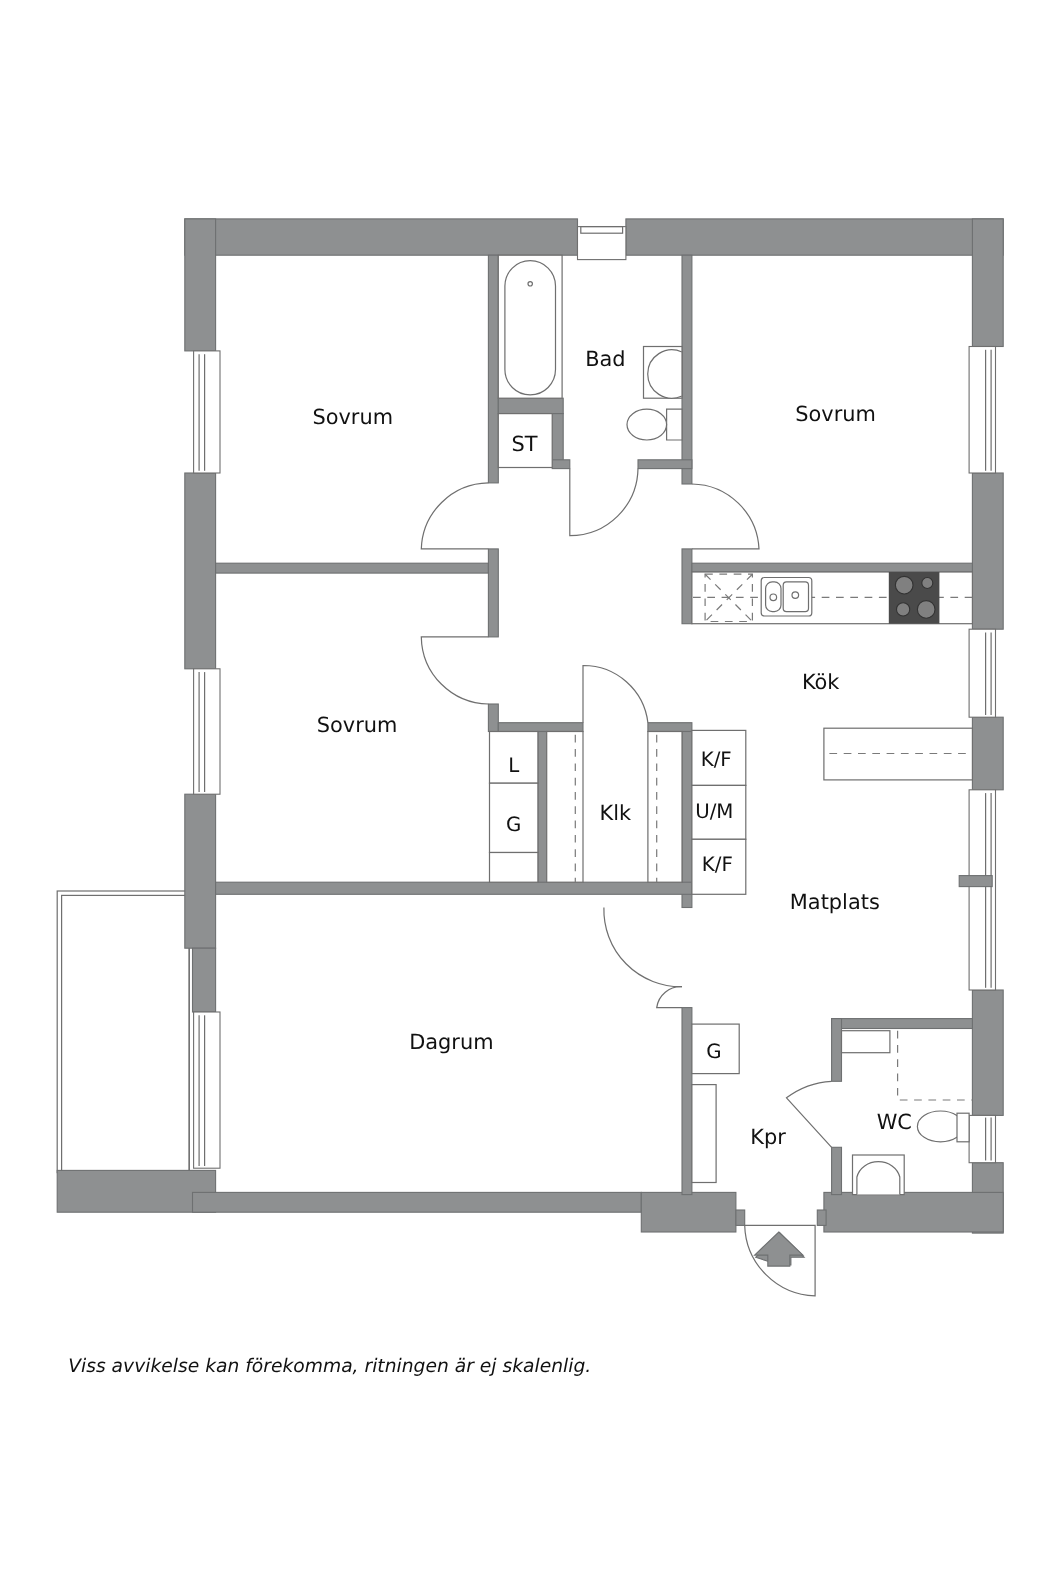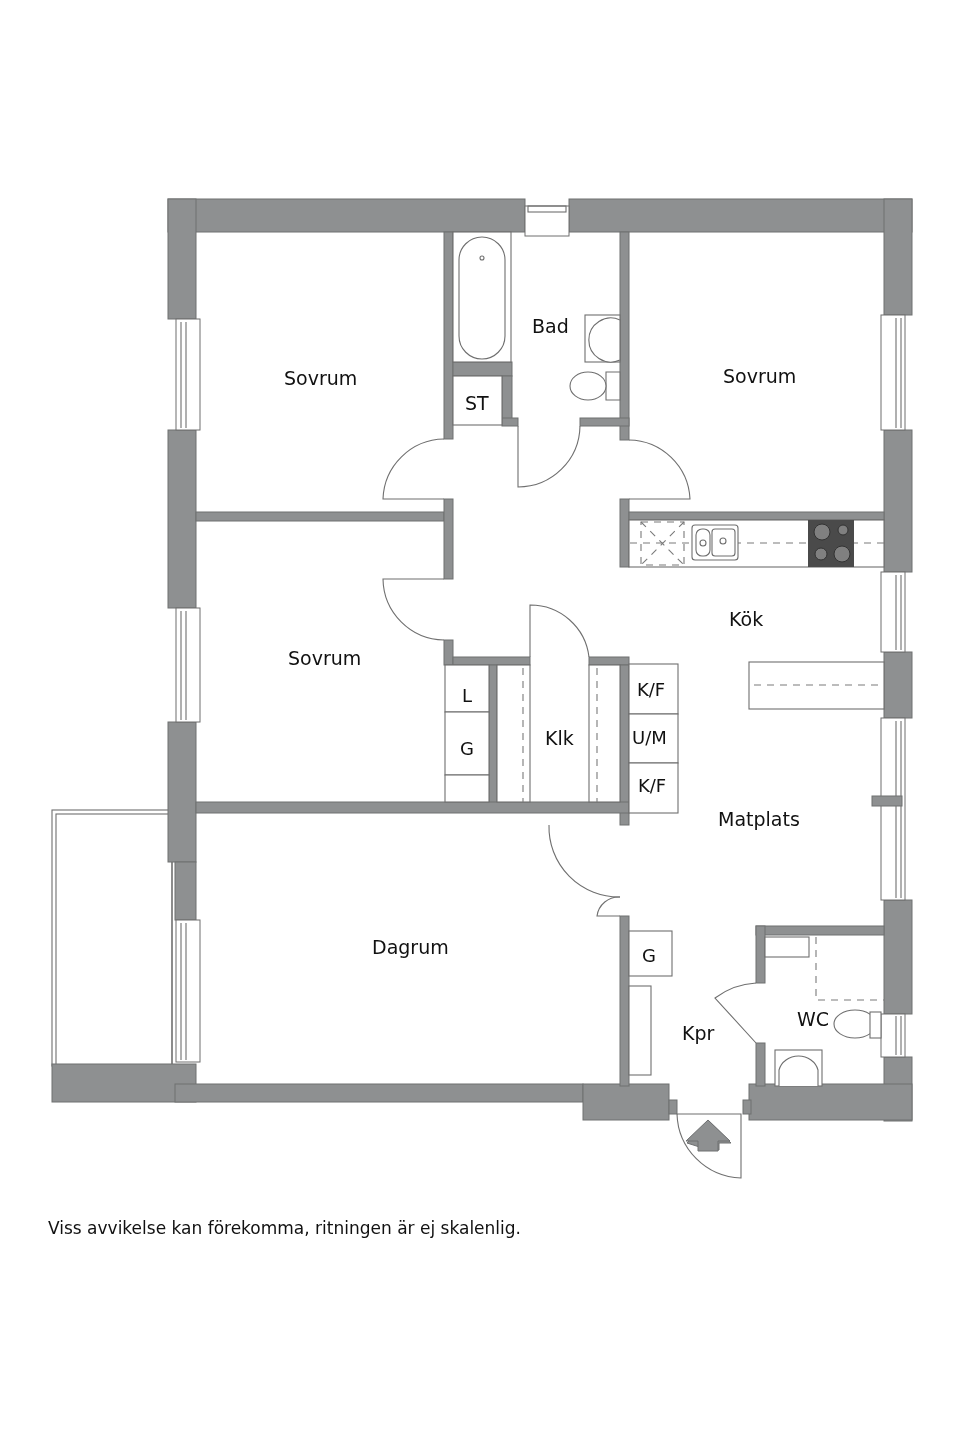--- a/index.html
+++ b/index.html
@@ -5,21 +5,21 @@
     html, body { margin: 0; padding: 0; background: #ffffff; }
     body { width: 960px; height: 1440px; position: relative; overflow: hidden; font-family: "DejaVu Sans", sans-serif; }
     #plan { position: absolute; left: 0; top: 0; width: 960px; height: 1440px; }
     .wall { fill: #8e9091; stroke: #6e7071; stroke-width: 1; }
     .fix { fill: #ffffff; stroke: #6f6f6f; stroke-width: 1.1; }
     .line { fill: none; stroke: #6f6f6f; stroke-width: 1.1; }
     .dash { fill: none; stroke: #7a7a7a; stroke-width: 1.1; stroke-dasharray: 7 6; }
     .win { fill: #ffffff; stroke: #6f6f6f; stroke-width: 1; }
     .label { font-family: "DejaVu Sans", sans-serif; font-size: 19px; fill: #111111; }
     .small { font-size: 18px; }
-    #caption { position: absolute; left: 48px; top: 1218px; font-family: "DejaVu Sans", sans-serif; font-size: 17px; color: #111; margin: 0; }
+    #caption { position: absolute; left: 48px; top: 1218px; font-family: "DejaVu Sans", sans-serif; font-size: 17px; color: #111; margin: 14px; font-style: italic; }
   </style>
 </head>
 <body>
 
 <svg id="plan" viewBox="0 0 960 1440" xmlns="http://www.w3.org/2000/svg">
 
   <g>
     <rect class="line" x="52" y="810" width="120" height="256"></rect>
     <rect class="line" x="56" y="814" width="116" height="252"></rect>
   </g>

